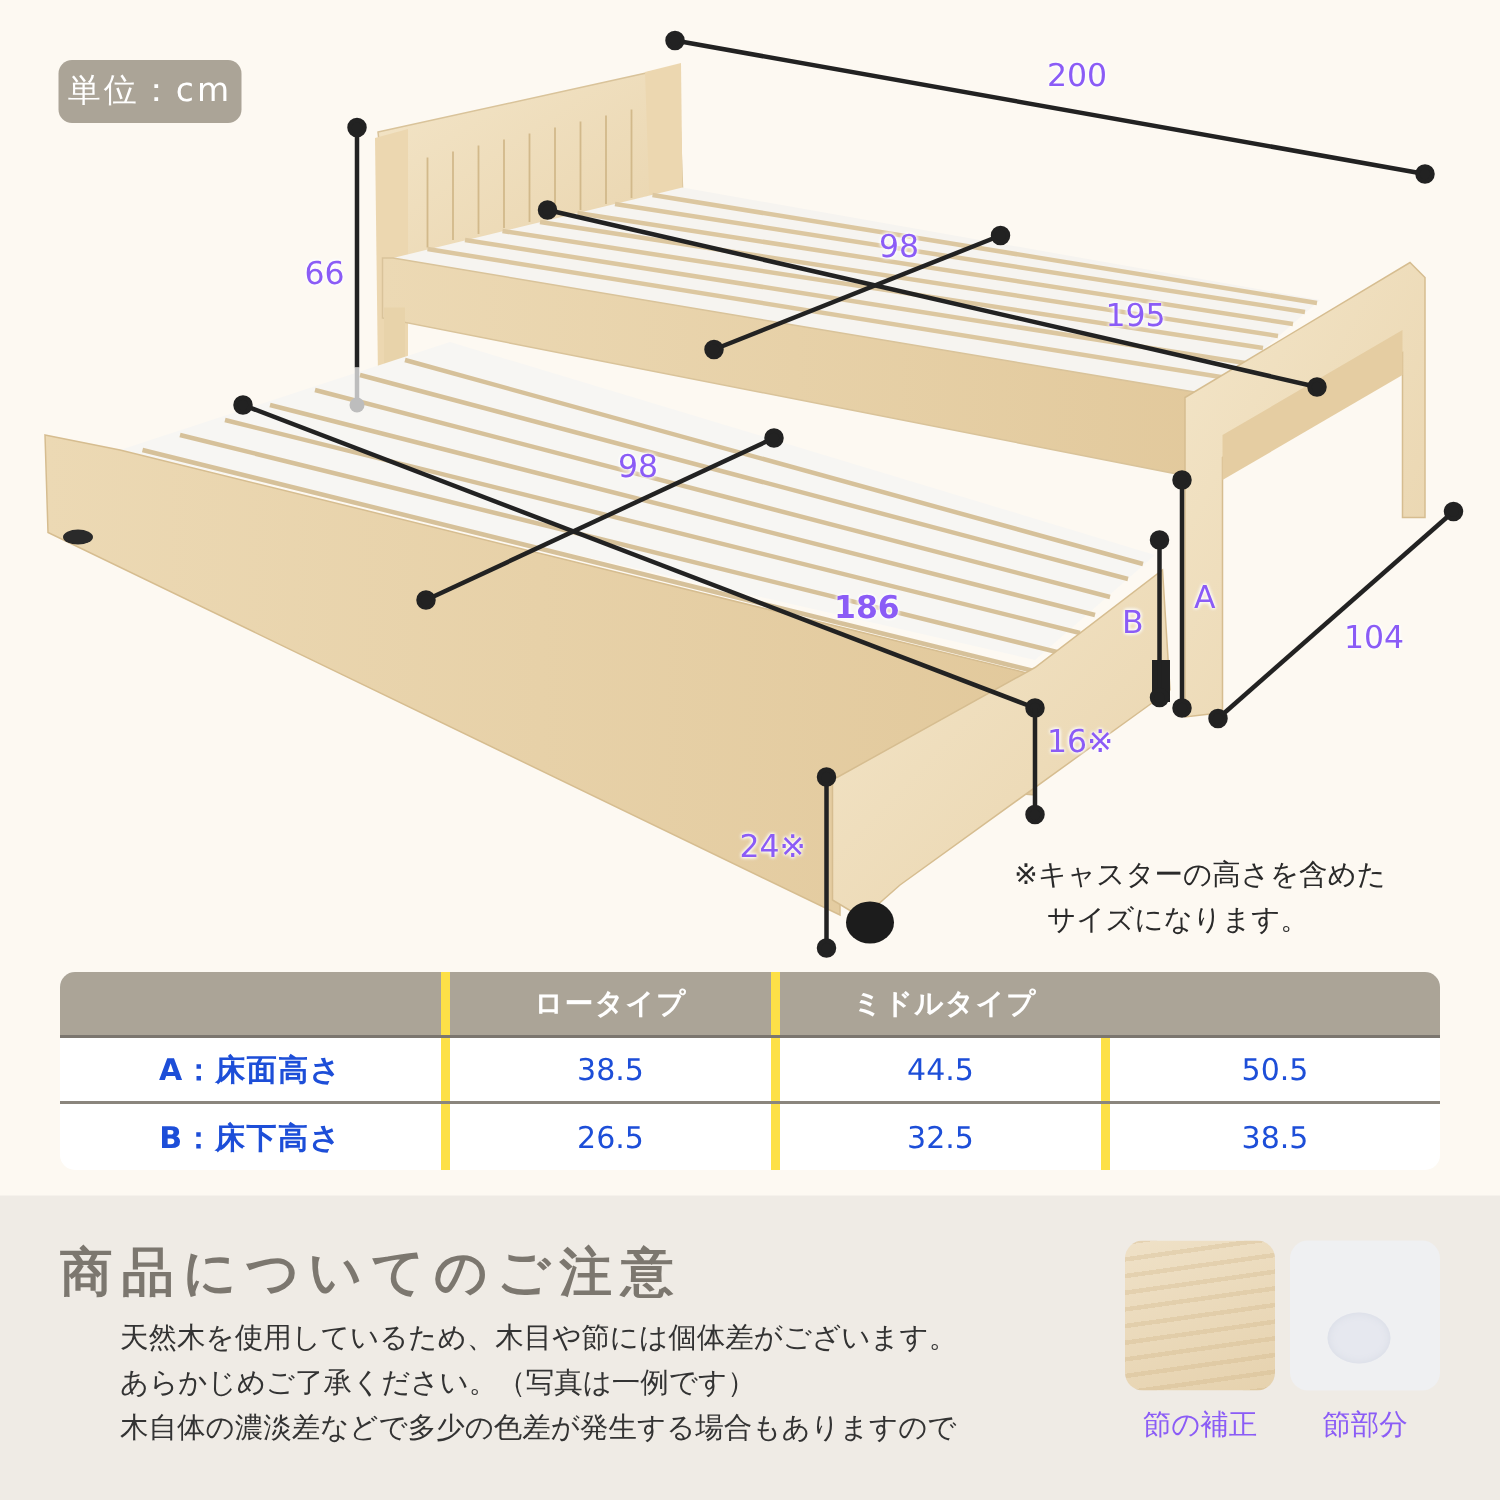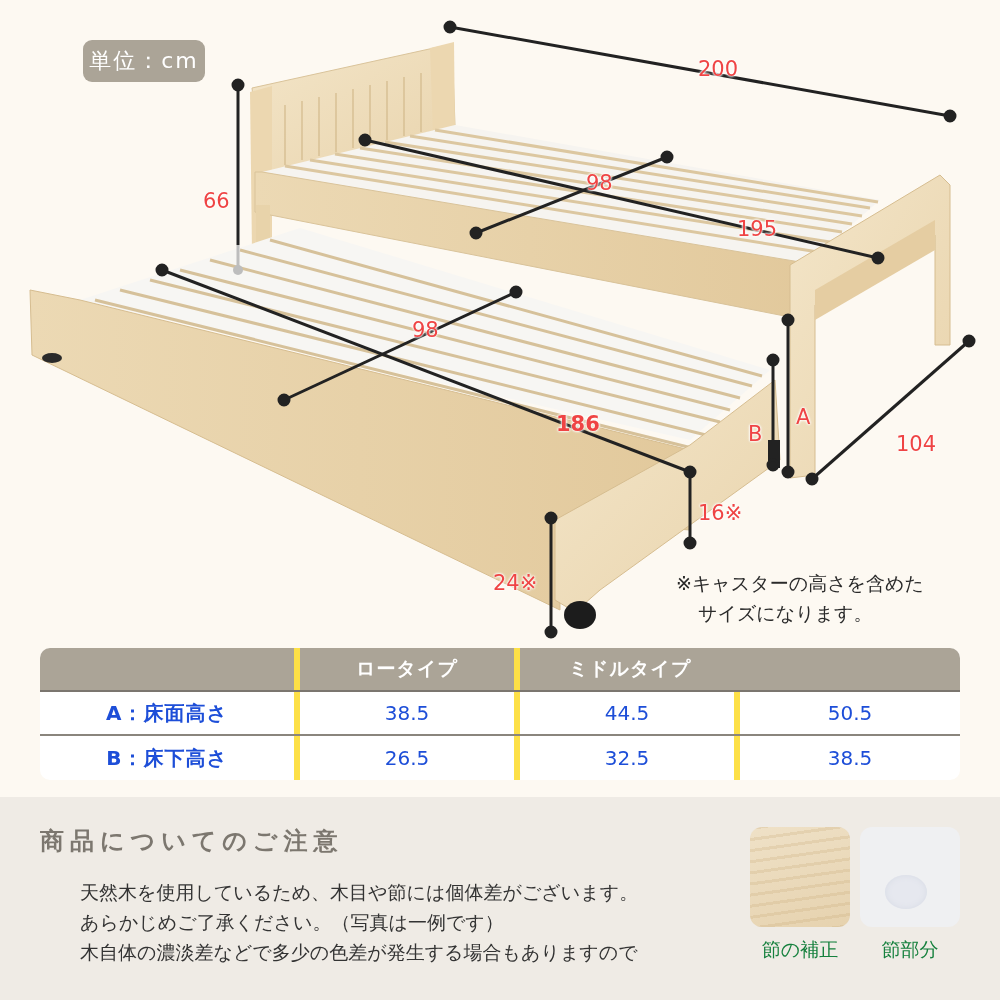--- a/index.html
+++ b/index.html
@@ -7,28 +7,27 @@
   body {
     background: #fdf9f2;
     font-family: "DejaVu Sans", "Liberation Sans", sans-serif;
     color: #333;
     position: relative;
   }
   .canvas { position: absolute; left: 0; top: 0; width: 1000px; height: 800px; }
   .unit-badge {
     position: absolute; left: 39px; top: 40px; width: 122px; height: 42px;
     background: #aba497; color: #fff; border-radius: 9px;
-    font-size: 22px; line-height: 42px; text-align: center; letter-spacing: 2px; margin-left: 44px;
+    font-size: 22px; line-height: 42px; text-align: center; letter-spacing: 2px;
   }
   svg.illus { position: absolute; left: 0; top: 0; }
   .dim-label {
-    position: absolute; font-size: 21px; color: #ef4444;
+    position: absolute; font-size: 21px; color: #8b5cf6;
     text-shadow: 0 0 3px #fff, 0 0 3px #fff, 0 0 2px #fff;
     white-space: nowrap;
-    margin-top: 19px;
   }
   .note {
     position: absolute; left: 676px; top: 568px; font-size: 19px; line-height: 30px; color: #2a2a2a;
   }
   .note .l2 { padding-left: 22px; display: block; }
 
   
   .spec-table {
     position: absolute; left: 40px; top: 648px; width: 920px; height: 132px;
     background: #fff; border-radius: 10px; overflow: hidden;
@@ -48,21 +47,21 @@
   .c3 { width: 220px; }
   .spec-row.head .cell { font-weight: bold; font-size: 19px; color: #fff; letter-spacing: 1px; }
   .spec-row.body .cell { color: #1d4ed8; }
 
   
   .notice {
     position: absolute; left: 0; top: 797px; width: 1000px; height: 203px;
     background: #efebe5;
   }
   .notice-title {
-    position: absolute; left: 40px; top: 28px; font-size: 24px; color: #7c776f;
+    position: absolute; left: 40px; top: 28px; font-size: 35px; color: #7c776f;
     letter-spacing: 6px; font-weight: bold;
   }
   .notice-body {
     position: absolute; left: 40px; top: 80px; font-size: 19px; line-height: 30px; color: #333;
     width: 700px;
     margin-left: 40px;
   }
   .swatch {
     position: absolute; top: 30px; width: 100px; height: 100px; border-radius: 12px; overflow: hidden;
   }
@@ -74,21 +73,21 @@
   }
   .swatch.knot {
     left: 860px;
     background: #eff0f2;
   }
   .swatch.knot::after {
     content: ""; position: absolute; left: 25px; top: 48px; width: 42px; height: 34px;
     border-radius: 50%; background: #e6e8ef; box-shadow: inset 0 0 6px #d7dbe5;
   }
   .swatch-label {
-    position: absolute; top: 140px; width: 100px; text-align: center; font-size: 19px; color: #15803d;
+    position: absolute; top: 140px; width: 100px; text-align: center; font-size: 19px; color: #8b5cf6;
   }
 </style>
 </head>
 <body>
 
 <div class="canvas">
   <svg class="illus" width="1000" height="660" viewBox="0 0 1000 660">
     <defs>
       <linearGradient id="woodG" x1="0" y1="0" x2="1" y2="1">
         <stop offset="0" stop-color="#f3e5c8"></stop>

